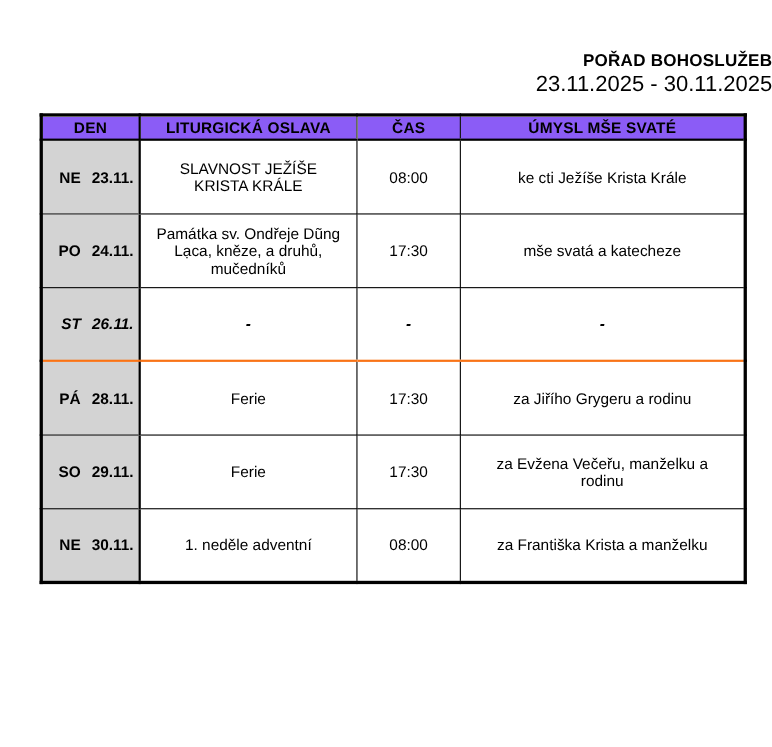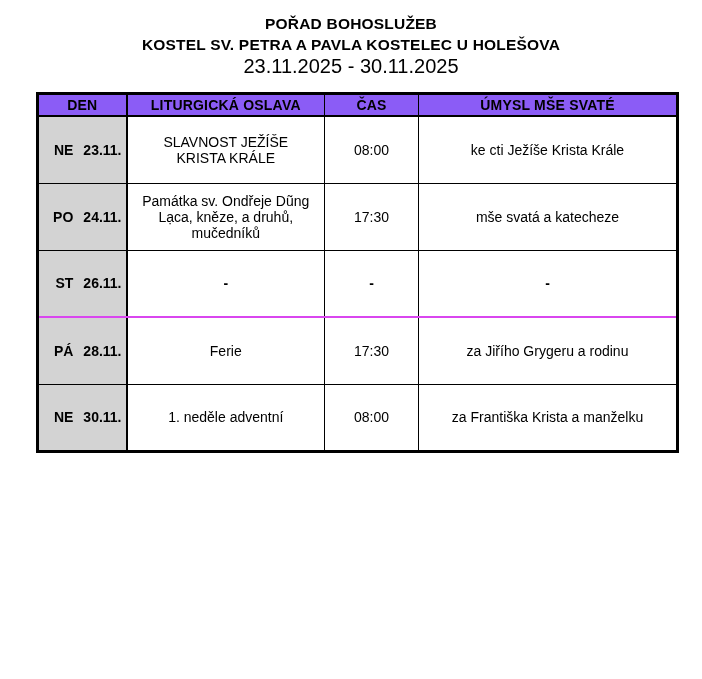--- a/index.html
+++ b/index.html
@@ -5,21 +5,21 @@
   html, body { margin: 0; padding: 0; background: #ffffff; }
   .page {
     width: 702px;
     height: 679px;
     background: #ffffff;
     color: #000000;
     font-family: "Liberation Sans", sans-serif;
     overflow: hidden;
     box-sizing: border-box;
   }
-  .titles { text-align: center; padding-top: 13px; }
+  .titles { text-align: right; padding-top: 13px; margin-top: 32px; }
   .title-line {
     font-size: 15.5px;
     font-weight: bold;
     line-height: 21px;
     letter-spacing: 0.2px;
   }
   .date-line {
     font-size: 20px;
     line-height: 20px;
     margin-top: 1px;
@@ -59,30 +59,29 @@
     border-right-width: 2px !important;
     padding-left: 4px;
   }
   th.cell-day-header { border-right-width: 2px; }
   .day-abbr { display: inline-block; min-width: 21px; }
   .day-date { margin-left: 10px; }
   .cell-celebration, .cell-time, .cell-intention { text-align: center; margin-left: 36px; }
   .cell-celebration, .cell-intention { white-space: pre-line; }
   .row-dash td { font-weight: bold; }
   tr.page-break td { border-top: 2px solid #808080; }
-  tr.page-break-above td { border-bottom: 2px solid #d946ef; }
+  tr.page-break-above td { border-bottom: 2px solid #f97316; font-style: italic; }
 </style>
 </head>
 <body>
 
 <div class="page">
 
   <div class="titles">
     <div class="title-line">POŘAD BOHOSLUŽEB</div>
-    <div class="title-line">KOSTEL SV. PETRA A PAVLA KOSTELEC U HOLEŠOVA</div>
     <div class="date-line">23.11.2025 - 30.11.2025</div>
   </div>
 
   <table class="schedule">
     <colgroup>
       <col class="col-day">
         <col class="col-celebration">
         <col class="col-time">
         <col class="col-intention">
     </colgroup>
@@ -125,20 +124,29 @@
       <tr>
         <td class="cell-day">
           <span class="day-abbr">PÁ</span><span class="day-date">28.11.</span>
         </td>
         <td class="cell-celebration">Ferie</td>
         <td class="cell-time">17:30</td>
         <td class="cell-intention">za Jiřího Grygeru a rodinu</td>
       </tr>
       <tr>
         <td class="cell-day">
+          <span class="day-abbr">SO</span><span class="day-date">29.11.</span>
+        </td>
+        <td class="cell-celebration">Ferie</td>
+        <td class="cell-time">17:30</td>
+        <td class="cell-intention">za Evžena Večeřu, manželku a
+rodinu</td>
+      </tr>
+      <tr>
+        <td class="cell-day">
           <span class="day-abbr">NE</span><span class="day-date">30.11.</span>
         </td>
         <td class="cell-celebration">1. neděle adventní</td>
         <td class="cell-time">08:00</td>
         <td class="cell-intention">za Františka Krista a manželku</td>
       </tr>
     </tbody>
   </table>
 
 </div>

